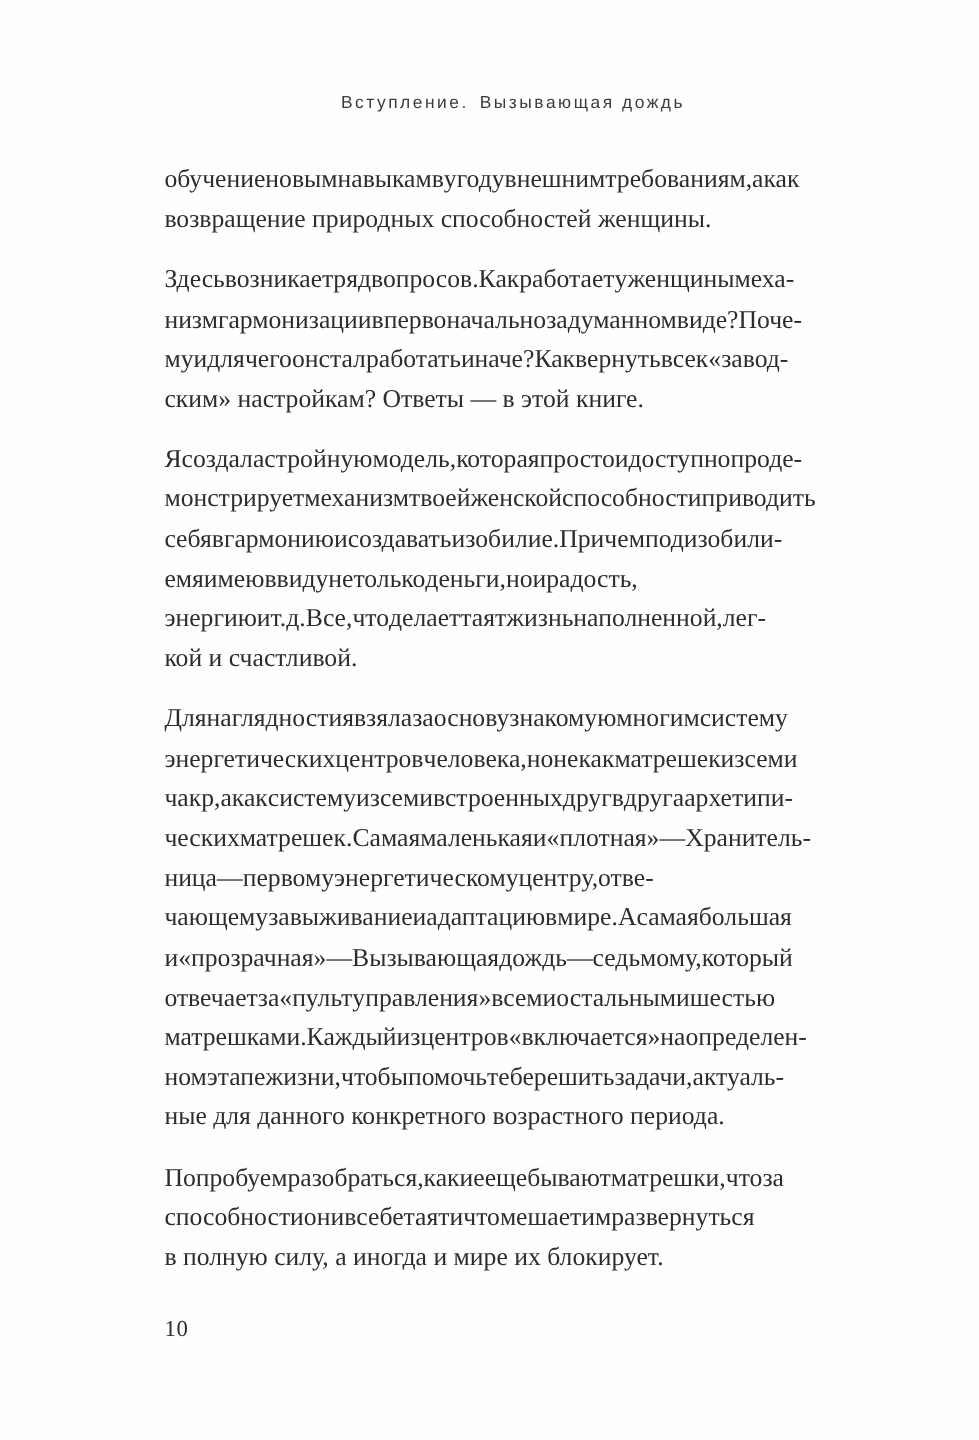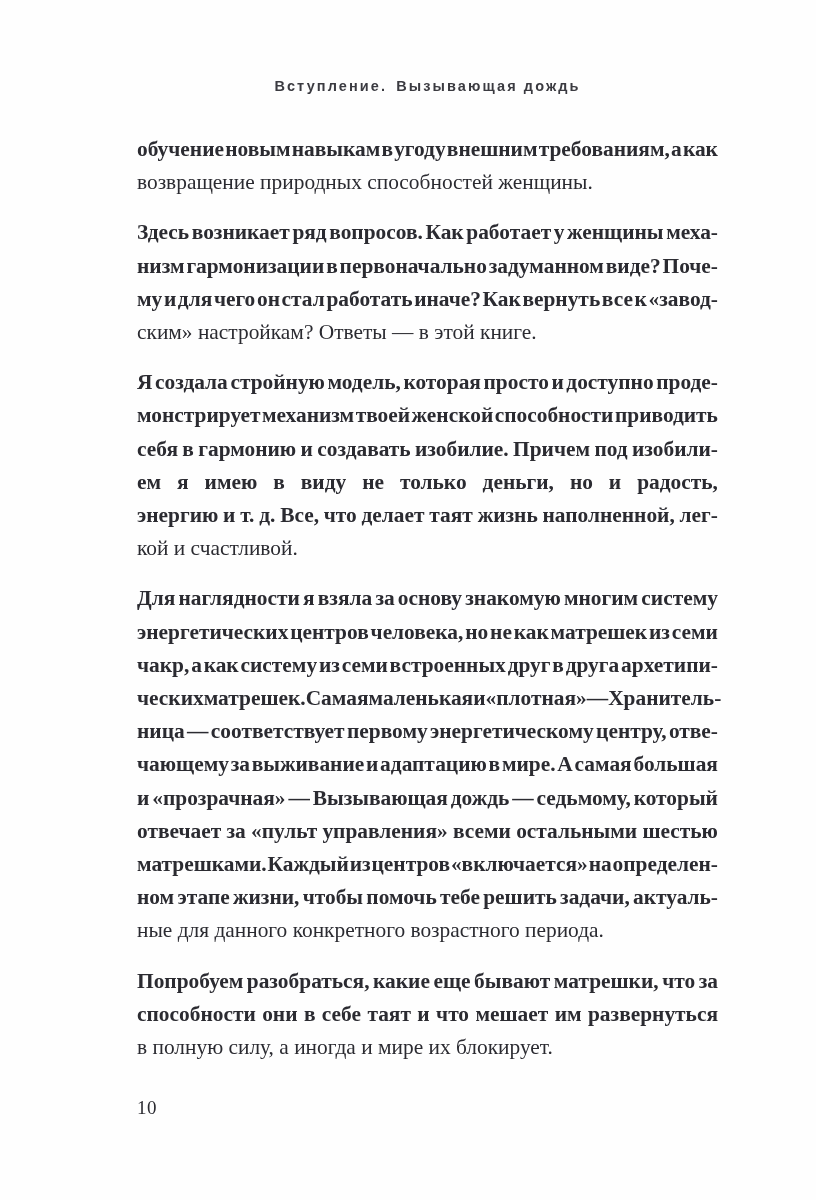--- a/index.html
+++ b/index.html
@@ -26,21 +26,21 @@
 
   
   .running-head {
     position: absolute;
     top: 78px;
     left: 137px;
     width: 581px;
     text-align: center;
     font-family: "Liberation Sans", "DejaVu Sans", sans-serif;
     font-size: 14.5px;
-    font-weight: 700;
+    font-weight: 400;
     letter-spacing: 2.1px;
     color: #3b3b41;
     white-space: nowrap;
   }
   .running-head .rh-sep {
     display: inline-block;
     width: 9px;
   }
 
   
@@ -61,23 +61,21 @@
   .para:last-child { margin-bottom: 16px; }
 
   
   .line {
     display: block;
     white-space: nowrap;
   }
   
   .line.just {
     display: flex;
-    justify-content: space-between;
     white-space: nowrap;
-    font-weight: bold;
   }
   .line.just > span { display: inline-block; }
   
   .line.last {
     display: block;
     white-space: nowrap;
   }
 
   
   .folio {
@@ -254,21 +252,20 @@
           <span>Самая</span>
           <span>маленькая</span>
           <span>и</span>
           <span>«плотная»</span>
           <span>—</span>
           <span>Хранитель-</span>
         </span>
         <span class="line just">
           <span>ница</span>
           <span>—</span>
-          <span>соответствует</span>
           <span>первому</span>
           <span>энергетическому</span>
           <span>центру,</span>
           <span>отве-</span>
         </span>
         <span class="line just">
           <span>чающему</span>
           <span>за</span>
           <span>выживание</span>
           <span>и</span>

